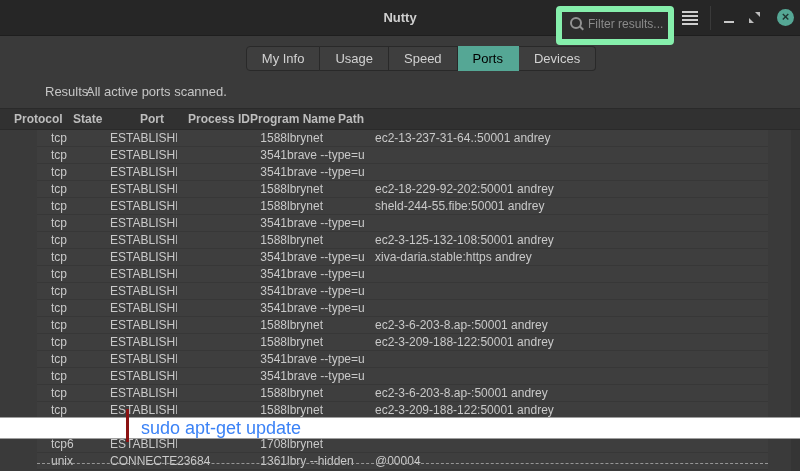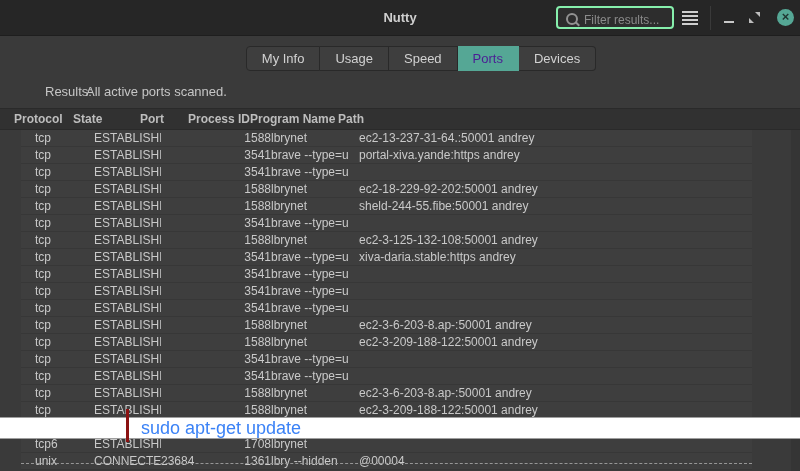--- a/index.html
+++ b/index.html
@@ -4,22 +4,22 @@
 <style>
   html,body{margin:0;padding:0;background:#1b1b1b;}
   #app{position:relative;width:800px;height:471px;background:#3a3a3a;overflow:hidden;
        font-family:"Liberation Sans",sans-serif;color:#c9c9c9;}
 
   
   #headerbar{position:absolute;left:0;top:0;width:800px;height:36px;background:#262626;
              border-bottom:1px solid #1e1e1e;box-sizing:border-box;}
   #title{position:absolute;left:0;right:0;top:0;height:36px;line-height:36px;text-align:center;
          font-size:13px;font-weight:bold;color:#cfcfcf;border-radius:11px;}
-  #searchbox{position:absolute;left:556px;top:6px;width:118px;height:23px;background:#2d2d2d;
-             border:2px solid #86efac;border-radius:4px;box-sizing:border-box;}
+  #searchbox{position:absolute;left:556px;top:6px;width:118px;height:39px;background:#2d2d2d;
+             border:6px solid #86efac;border-radius:4px;box-sizing:border-box;}
   #searchbox input{position:absolute;left:24px;top:1px;width:88px;height:19px;background:transparent;
              border:none;outline:none;color:#ddd;font-size:12px;font-family:"Liberation Sans",sans-serif;}
   #searchbox input::placeholder{color:#8a8a8a;}
   .mag{position:absolute;left:8px;top:5px;width:8px;height:8px;border:2px solid #929292;border-radius:50%;}
   .mag::after{content:"";position:absolute;width:5px;height:2px;background:#929292;
               right:-4px;bottom:-2px;transform:rotate(45deg);}
   #menu-btn{position:absolute;left:680px;top:8px;width:20px;height:20px;cursor:pointer;}
   .burger{position:absolute;left:2px;top:3px;width:16px;height:14px;
           background:repeating-linear-gradient(#cfcfcf 0 2px,transparent 2px 4px);}
   #ctl-sep{position:absolute;left:710px;top:6px;width:1px;height:24px;background:#3a3a3a;}
@@ -34,36 +34,36 @@
              background:var(--accent);color:#1f3430;font-size:13px;font-weight:bold;
              text-align:center;line-height:16px;cursor:pointer;}
 
   
   #tab-bar{position:absolute;left:0;top:46px;width:800px;display:flex;justify-content:center;
            transform:translateX(21px);}
   .tab{height:23px;line-height:23px;padding:0 15px;font-size:13px;color:#d2d2d2;background:#3e3e3e;
        border:1px solid #292929;border-left:none;cursor:pointer;}
   .tab:first-child{border-left:1px solid #292929;border-radius:4px 0 0 4px;}
   .tab:last-child{border-radius:0 4px 4px 0;}
-  .tab.active{background:var(--accent);border-color:var(--accent);color:#4c1d95;}
+  .tab.active{background:var(--accent);border-color:var(--accent);color:#000000;}
 
   
   #results-line{position:absolute;left:0;top:80px;width:800px;height:26px;font-size:13px;color:#c6c6c6;margin-left:36px;}
   #results-label{position:absolute;left:9px;top:4px;}
   #results-msg{position:absolute;left:50px;top:4px;}
   #refresh-btn{position:absolute;left:762px;top:0px;width:24px;height:24px;text-align:center;
                line-height:24px;font-size:16px;color:#d8d8d8;cursor:pointer;
                font-family:"DejaVu Sans",sans-serif;}
 
   
   #table-header{position:absolute;left:0;top:108px;width:800px;height:22px;background:#313131;
                 border-top:1px solid #2a2a2a;border-bottom:1px solid #2a2a2a;box-sizing:border-box;
                 display:flex;padding-left:14px;}
   .hcell{font-size:12px;font-weight:bold;color:#bdbdbd;line-height:20px;white-space:nowrap;overflow:hidden;}
-  #table-body{position:absolute;left:0;top:130px;width:731px;padding-left:21px;}
+  #table-body{position:absolute;left:16px;top:130px;width:731px;padding-left:21px;}
   .row{position:relative;display:flex;padding-left:14px;height:17px;box-sizing:border-box;
        background:#3e3e3e;border-bottom:1px solid #373737;cursor:default;}
   .cell{font-size:12px;color:#c9c9c9;line-height:16px;white-space:nowrap;overflow:hidden;}
   .c0{width:59px;}.c1{width:67px;}.c2{width:41px;}.c3{width:69px;text-align:right;}.c4{width:88px;}.c5{flex:1;}
   .row.focused::after{content:"";position:absolute;left:0;right:0;bottom:5px;
                       border-top:1px dashed #969696;z-index:3;}
 
   #scrollbar{position:absolute;right:0;top:130px;width:9px;bottom:0;background:#353535;z-index:1;}
 
   
@@ -125,21 +125,20 @@
         <span class="cell c3">1588</span>
         <span class="cell c4">lbrynet</span>
         <span class="cell c5">ec2-13-237-31-64.:50001 andrey</span>
       </div>
       <div class="row">
         <span class="cell c0">tcp</span>
         <span class="cell c1">ESTABLISHED</span>
         <span class="cell c2"></span>
         <span class="cell c3">3541</span>
         <span class="cell c4">brave --type=u</span>
-        <span class="cell c5">portal-xiva.yande:https andrey</span>
       </div>
       <div class="row">
         <span class="cell c0">tcp</span>
         <span class="cell c1">ESTABLISHED</span>
         <span class="cell c2"></span>
         <span class="cell c3">3541</span>
         <span class="cell c4">brave --type=u</span>
         <span class="cell c5"></span>
       </div>
       <div class="row">

